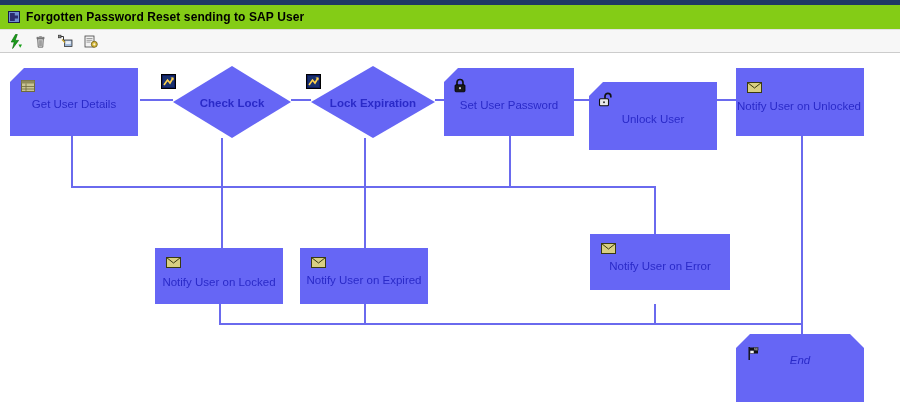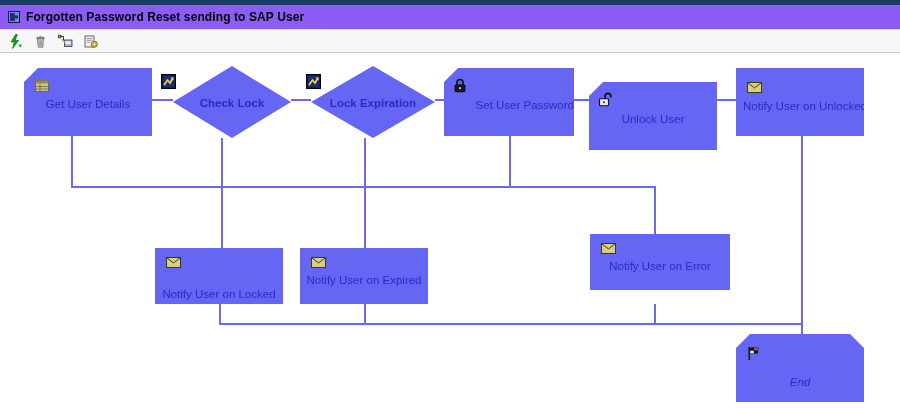--- a/index.html
+++ b/index.html
@@ -27,21 +27,21 @@
     left: 0; top: 0;
     width: 900px; height: 5px;
     background: #1f3864;
   }
 
   
   .titlebar {
     position: absolute;
     left: 0; top: 5px;
     width: 900px; height: 24px;
-    background: #8b5cf6;
+    background: #84cc16;
     display: flex;
     align-items: center;
     padding-left: 8px;
   }
   .title-icon {
     width: 12px; height: 12px;
     margin-right: 6px;
     position: relative;
     flex: 0 0 auto;
   }
@@ -249,21 +249,21 @@
       <div class="v-line" style="left:364px; top:250px; height:20px;"></div>
       <div class="v-line" style="left:654px; top:250px; height:20px;"></div>
 
       <div class="h-line" style="left:219px; top:269px; width:583px;"></div>
 
       <div class="v-line" style="left:801px; top:82px; height:198px;"></div>
     </div>
 
     <div class="node-layer">
 
-      <div class="node shape-task" style="left:24px; top:14px; width:128px; height:68px;">
+      <div class="node shape-task" style="left:10px; top:14px; width:128px; height:68px;">
         <span class="nicon" style="top:12px;">
           <svg width="14" height="12" viewBox="0 0 14 12">
             <rect x="0.5" y="0.5" width="13" height="11" fill="#c9c493" stroke="#6e6a3c" stroke-width="1"></rect>
             <rect x="0.5" y="0.5" width="13" height="3" fill="#8f8a5a"></rect>
             <line x1="0.5" y1="6.5" x2="13.5" y2="6.5" stroke="#6e6a3c" stroke-width="0.8"></line>
             <line x1="0.5" y1="9" x2="13.5" y2="9" stroke="#6e6a3c" stroke-width="0.8"></line>
             <line x1="5" y1="3.5" x2="5" y2="11.5" stroke="#6e6a3c" stroke-width="0.8"></line>
           </svg>
         </span>
         <span class="nlabel" style="top:30px;">Get User Details</span>
@@ -296,52 +296,52 @@
       </div>
 
       <div class="node shape-task" style="left:444px; top:14px; width:130px; height:68px;">
         <span class="nicon" style="left:9px; top:10px; width:14px; height:15px;">
           <svg width="14" height="15" viewBox="0 0 14 15">
             <path d="M4 7 L4 4.5 A3 3 0 0 1 10 4.5 L10 7" fill="none" stroke="#111" stroke-width="1.7"></path>
             <rect x="2" y="6.8" width="10" height="7" rx="1" fill="#1a1a1a" stroke="#000" stroke-width="0.8"></rect>
             <circle cx="7" cy="10.2" r="1.1" fill="#cccccc"></circle>
           </svg>
         </span>
-        <span class="nlabel" style="top:31px;text-align:right;">Set User Password</span>
+        <span class="nlabel" style="top:31px;">Set User Password</span>
       </div>
 
       <div class="node shape-task" style="left:589px; top:28px; width:128px; height:68px;">
         <span class="nicon" style="left:9px; top:10px; width:16px; height:15px;">
           <svg width="16" height="15" viewBox="0 0 16 15">
             <path d="M7 7 L7 4.2 A2.8 2.8 0 0 1 12.8 4.2 L12.8 5.4" fill="none" stroke="#111" stroke-width="1.7"></path>
             <rect x="1.5" y="6.8" width="9" height="7" rx="1" fill="#e8e8e8" stroke="#111" stroke-width="1.1"></rect>
             <circle cx="6" cy="10.2" r="1" fill="#333"></circle>
           </svg>
         </span>
         <span class="nlabel" style="top:31px;">Unlock User</span>
       </div>
 
       <div class="node shape-plain" style="left:736px; top:14px; width:128px; height:68px; overflow:hidden;">
         <span class="nicon" style="left:11px; top:14px;">
           <svg width="15" height="11" viewBox="0 0 15 11">
             <rect x="0.5" y="0.5" width="14" height="10" fill="#d8cf82" stroke="#3a3a10" stroke-width="1"></rect>
             <path d="M0.5 0.5 L7.5 6 L14.5 0.5" fill="none" stroke="#3a3a10" stroke-width="1"></path>
           </svg>
         </span>
-        <span class="nlabel" style="top:32px; left:-3px; width:140px; text-align:center; padding-left:4px;">Notify User on Unlocked</span>
+        <span class="nlabel" style="top:32px; left:-3px; width:140px; text-align:left; padding-left:4px;">Notify User on Unlocked</span>
       </div>
 
       <div class="node shape-plain" style="left:155px; top:194px; width:128px; height:56px;">
         <span class="nicon" style="left:11px; top:9px;">
           <svg width="15" height="11" viewBox="0 0 15 11">
             <rect x="0.5" y="0.5" width="14" height="10" fill="#d8cf82" stroke="#3a3a10" stroke-width="1"></rect>
             <path d="M0.5 0.5 L7.5 6 L14.5 0.5" fill="none" stroke="#3a3a10" stroke-width="1"></path>
           </svg>
         </span>
-        <span class="nlabel" style="top:40px;">Notify User on Locked</span>
+        <span class="nlabel" style="top:28px;">Notify User on Locked</span>
       </div>
 
       <div class="node shape-plain" style="left:300px; top:194px; width:128px; height:56px;">
         <span class="nicon" style="left:11px; top:9px;">
           <svg width="15" height="11" viewBox="0 0 15 11">
             <rect x="0.5" y="0.5" width="14" height="10" fill="#d8cf82" stroke="#3a3a10" stroke-width="1"></rect>
             <path d="M0.5 0.5 L7.5 6 L14.5 0.5" fill="none" stroke="#3a3a10" stroke-width="1"></path>
           </svg>
         </span>
         <span class="nlabel" style="top:26px;text-align:center;">Notify User on Expired</span>
@@ -361,18 +361,18 @@
         <span class="nicon" style="left:11px; top:12px; width:16px; height:15px;">
           <svg width="16" height="15" viewBox="0 0 16 15">
             <line x1="2.2" y1="1" x2="2.2" y2="14" stroke="#111" stroke-width="1.4"></line>
             <rect x="3" y="1.5" width="4" height="3" fill="#111"></rect>
             <rect x="7" y="1.5" width="4" height="3" fill="#f2f2f2" stroke="#111" stroke-width="0.5"></rect>
             <rect x="3" y="4.5" width="4" height="3" fill="#f2f2f2" stroke="#111" stroke-width="0.5"></rect>
             <rect x="7" y="4.5" width="4" height="3" fill="#111"></rect>
             <circle cx="9.2" cy="3.2" r="1.6" fill="#7f7f7f" stroke="#111" stroke-width="0.5"></circle>
           </svg>
         </span>
-        <span class="nlabel" style="top:42px;font-style:italic;">End</span>
+        <span class="nlabel" style="top:20px;font-style:italic;">End</span>
       </div>
 
     </div>
   </div>
 </div>
 
 </body></html>

